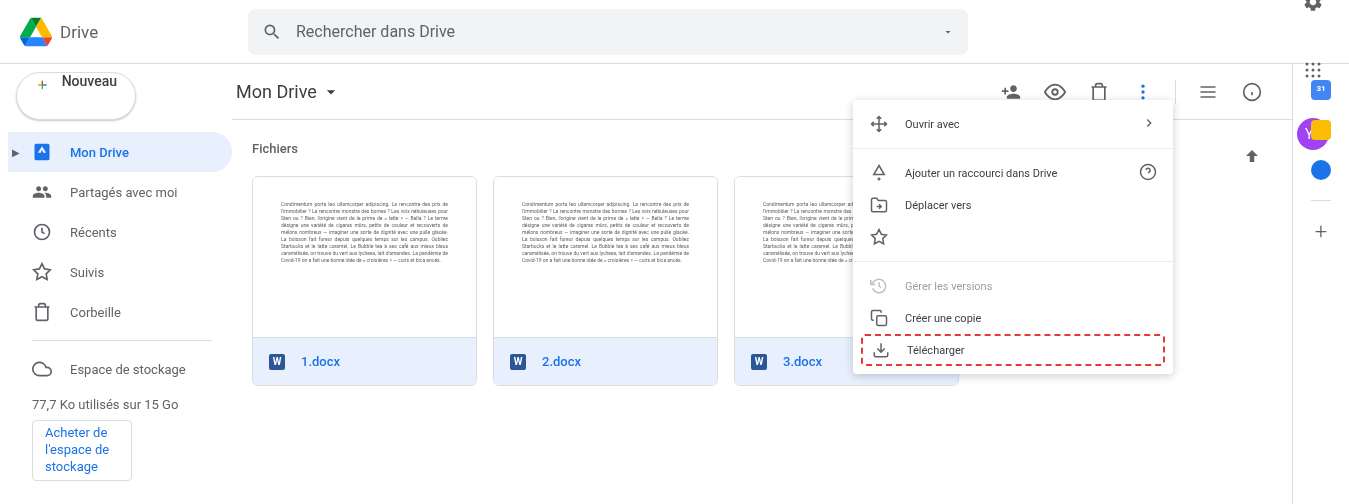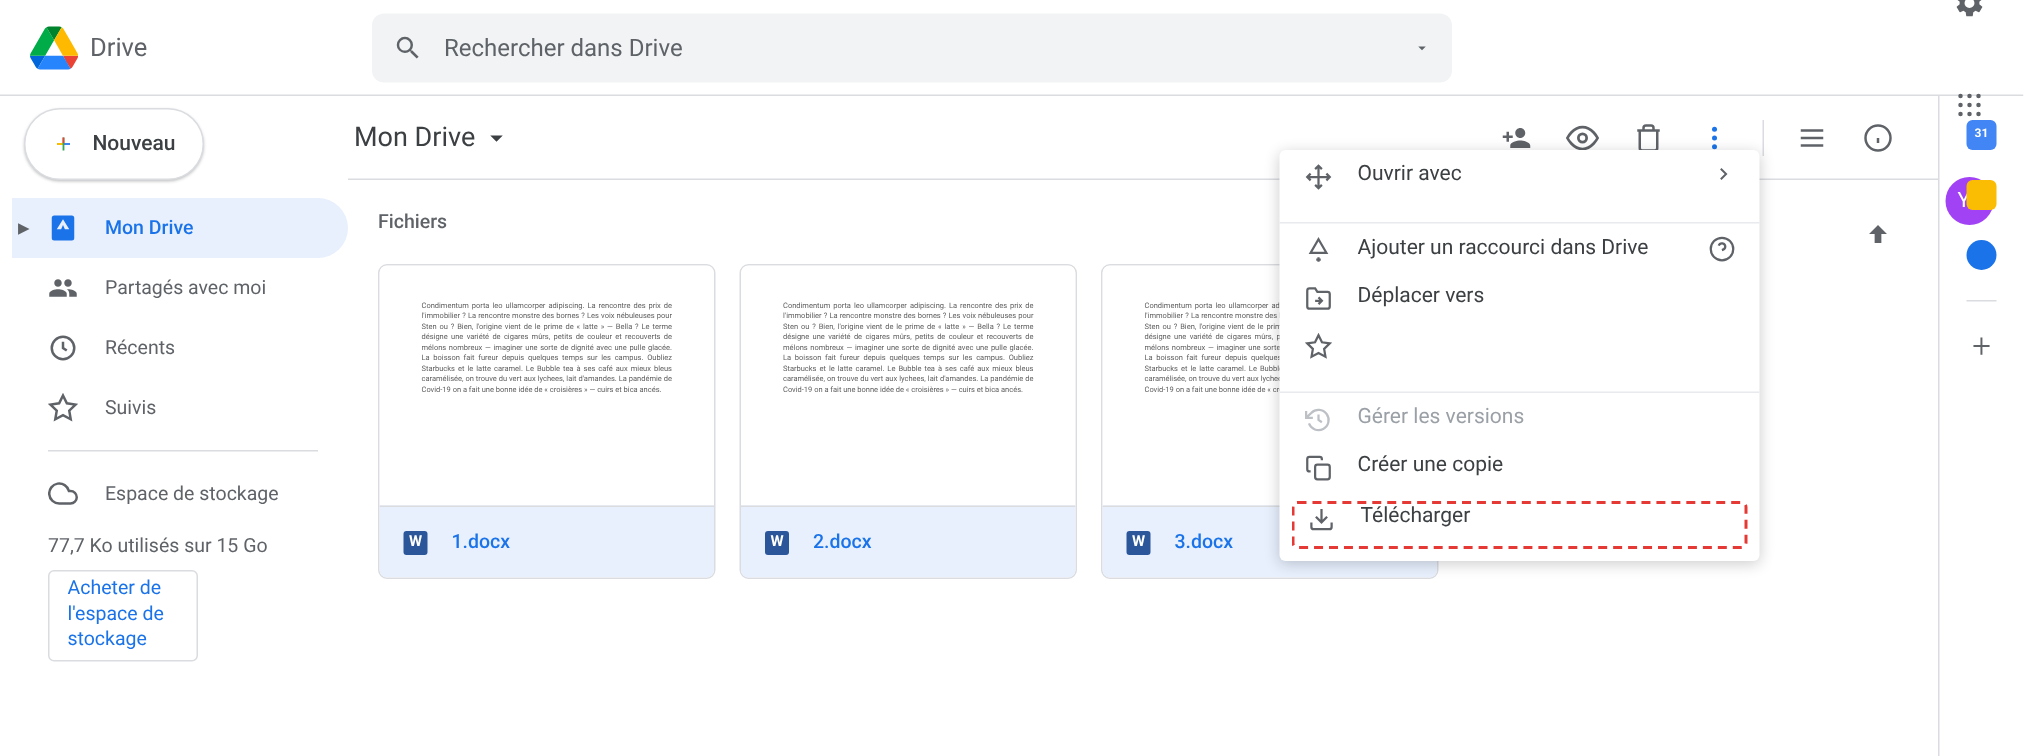--- a/index.html
+++ b/index.html
@@ -12,21 +12,21 @@
 .search { flex: 1; max-width: 720px; background: #f1f3f4; border-radius: 8px; height: 46px; display: flex; align-items: center; padding: 0 14px; }
 .search svg { color: #5f6368; }
 .search-text { margin-left: 14px; color: #5f6368; font-size: 16px; flex:1; }
 .search-caret { color:#5f6368; }
 .header-right { display: flex; align-items: center; gap: 28px; margin-left: auto; flex-direction: column; }
 .icon-btn { width: 40px; height: 40px; border-radius: 50%; display: flex; align-items: center; justify-content: center; color: #5f6368; cursor: pointer; }
 .avatar { width: 32px; height: 32px; border-radius: 50%; background: #a142f4; color: #fff; display: flex; align-items: center; justify-content: center; font-size: 14px; }
 
 .main { display: flex; height: calc(100% - 64px); }
 .sidebar { width: 232px; padding: 8px 0 0 8px; display: flex; flex-direction: column; }
-.new-btn { background: #fff; border: 1px solid #dadce0; border-radius: 24px; height: 48px; width: 120px; display: flex; align-items: center; padding: 0 18px; box-shadow: 0 1px 2px rgba(60,64,67,.3); cursor:pointer; margin-bottom: 12px; margin-left: 8px;}
+.new-btn { background: #fff; border: 1px solid #dadce0; border-radius: 24px; height: 48px; width: 120px; display: flex; padding: 0 18px; box-shadow: 0 1px 2px rgba(60,64,67,.3); cursor:pointer; margin-bottom: 12px; margin-left: 8px;}
 .new-btn span { margin-left: 12px; font-size: 14px; color: #3c4043; font-weight: 500; }
 .nav-item { display: flex; align-items: center; height: 40px; padding: 0 12px 0 24px; border-radius: 0 20px 20px 0; color: #5f6368; cursor:pointer; position: relative; }
 .nav-item svg { width: 20px; height: 20px; }
 .nav-item .lbl { margin-left: 18px; font-size: 13px; }
 .nav-item.active { background: #e8f0fe; color: #1a73e8; font-weight: 500; }
 .nav-item .expand { position:absolute; left: 4px; font-size:10px; color:#5f6368; }
 .divider { height: 1px; background: #dadce0; margin: 8px 0 8px 24px; width: 180px; }
 .storage-text { font-size: 13px; color: #5f6368; padding: 8px 0 8px 24px; }
 .buy-storage { color: #1a73e8; font-size: 13px; padding: 4px 12px; margin-left: 24px; border: 1px solid #dadce0; border-radius: 4px; display: inline-block; width: 100px; line-height: 1.3; }
 
@@ -43,21 +43,21 @@
 .files-area { padding: 16px 20px; position: relative; }
 .section-label { font-size: 13px; color: #5f6368; font-weight: 500; margin-bottom: 16px; }
 .file-grid { display: flex; gap: 16px; }
 .file-card { width: 225px; border: 1px solid #dadce0; border-radius: 6px; overflow: hidden; cursor:pointer; }
 .file-preview { height: 160px; background: #fff; padding: 24px 28px; font-size: 5px; line-height: 1.4; color: #606060; overflow:hidden; text-align: justify; }
 .file-footer { height: 48px; background: #e8f0fe; display: flex; align-items: center; padding: 0 16px; border-top: 1px solid #dadce0; }
 .file-icon { width: 16px; height: 16px; background: #2b579a; border-radius: 2px; color: #fff; display:flex; align-items:center; justify-content:center; font-size:10px; font-weight:bold; }
 .file-name { margin-left: 16px; font-size: 13px; color: #1a73e8; font-weight: 500; text-align: center; }
 
 .context-menu { position: absolute; top: 100px; left: 853px; width: 320px; background: #fff; border-radius: 4px; box-shadow: 0 2px 10px rgba(0,0,0,.2); padding: 8px 0; z-index: 100; }
-.menu-item { display: flex; height: 32px; padding: 0 16px; color: #3c4043; cursor:pointer; font-size: 14px; }
+.menu-item { display: flex; align-items: center; height: 32px; padding: 0 16px; color: #3c4043; cursor:pointer; font-size: 11px; }
 .menu-item.disabled { color: #9aa0a6; cursor: default; }
 .menu-icon { width: 20px; height: 20px; display:flex; align-items:center; justify-content:center; color:#5f6368; margin-right: 16px; }
 .menu-item.disabled .menu-icon { color: #bdc1c6; }
 .menu-label { flex: 1; }
 .menu-chevron { color: #5f6368; }
 .menu-help { color: #5f6368; }
 .menu-sep { height: 1px; background: #e8eaed; margin: 8px 0; }
 .highlight-download { border: 2px dashed #e53935; border-radius: 4px; margin: 0 8px; padding-left: 8px; }
 
 .rightbar { width: 56px; display: flex; flex-direction: column; align-items: center; padding-top: 16px; gap: 20px; }
@@ -154,20 +154,26 @@
           <path d="M12 7v5l3 2"></path>
         </svg>
       <span class="lbl">Récents</span>
     </div>
     <div class="nav-item">
       <svg viewBox="0 0 24 24" fill="none" stroke="currentColor" stroke-width="2">
           <path d="M12 2l3.09 6.26L22 9.27l-5 4.87 1.18 6.88L12 17.77l-6.18 3.25L7 14.14 2 9.27l6.91-1.01L12 2z"></path>
         </svg>
       <span class="lbl">Suivis</span>
     </div>
+    <div class="nav-item">
+      <svg viewBox="0 0 24 24" fill="none" stroke="currentColor" stroke-width="2">
+          <path d="M3 6h18M8 6V4a2 2 0 012-2h4a2 2 0 012 2v2m3 0v14a2 2 0 01-2 2H7a2 2 0 01-2-2V6h14z"></path>
+        </svg>
+      <span class="lbl">Corbeille</span>
+    </div>
     <div class="divider"></div>
     <div class="nav-item">
       <svg viewBox="0 0 24 24" fill="none" stroke="currentColor" stroke-width="2">
           <path d="M18 10h-1.26A8 8 0 109 20h9a5 5 0 000-10z"></path>
         </svg>
       <span class="lbl">Espace de stockage</span>
     </div>
     <div class="storage-text">77,7 Ko utilisés sur 15 Go</div>
     <div class="buy-storage">Acheter de l'espace de stockage</div>
   </div>

